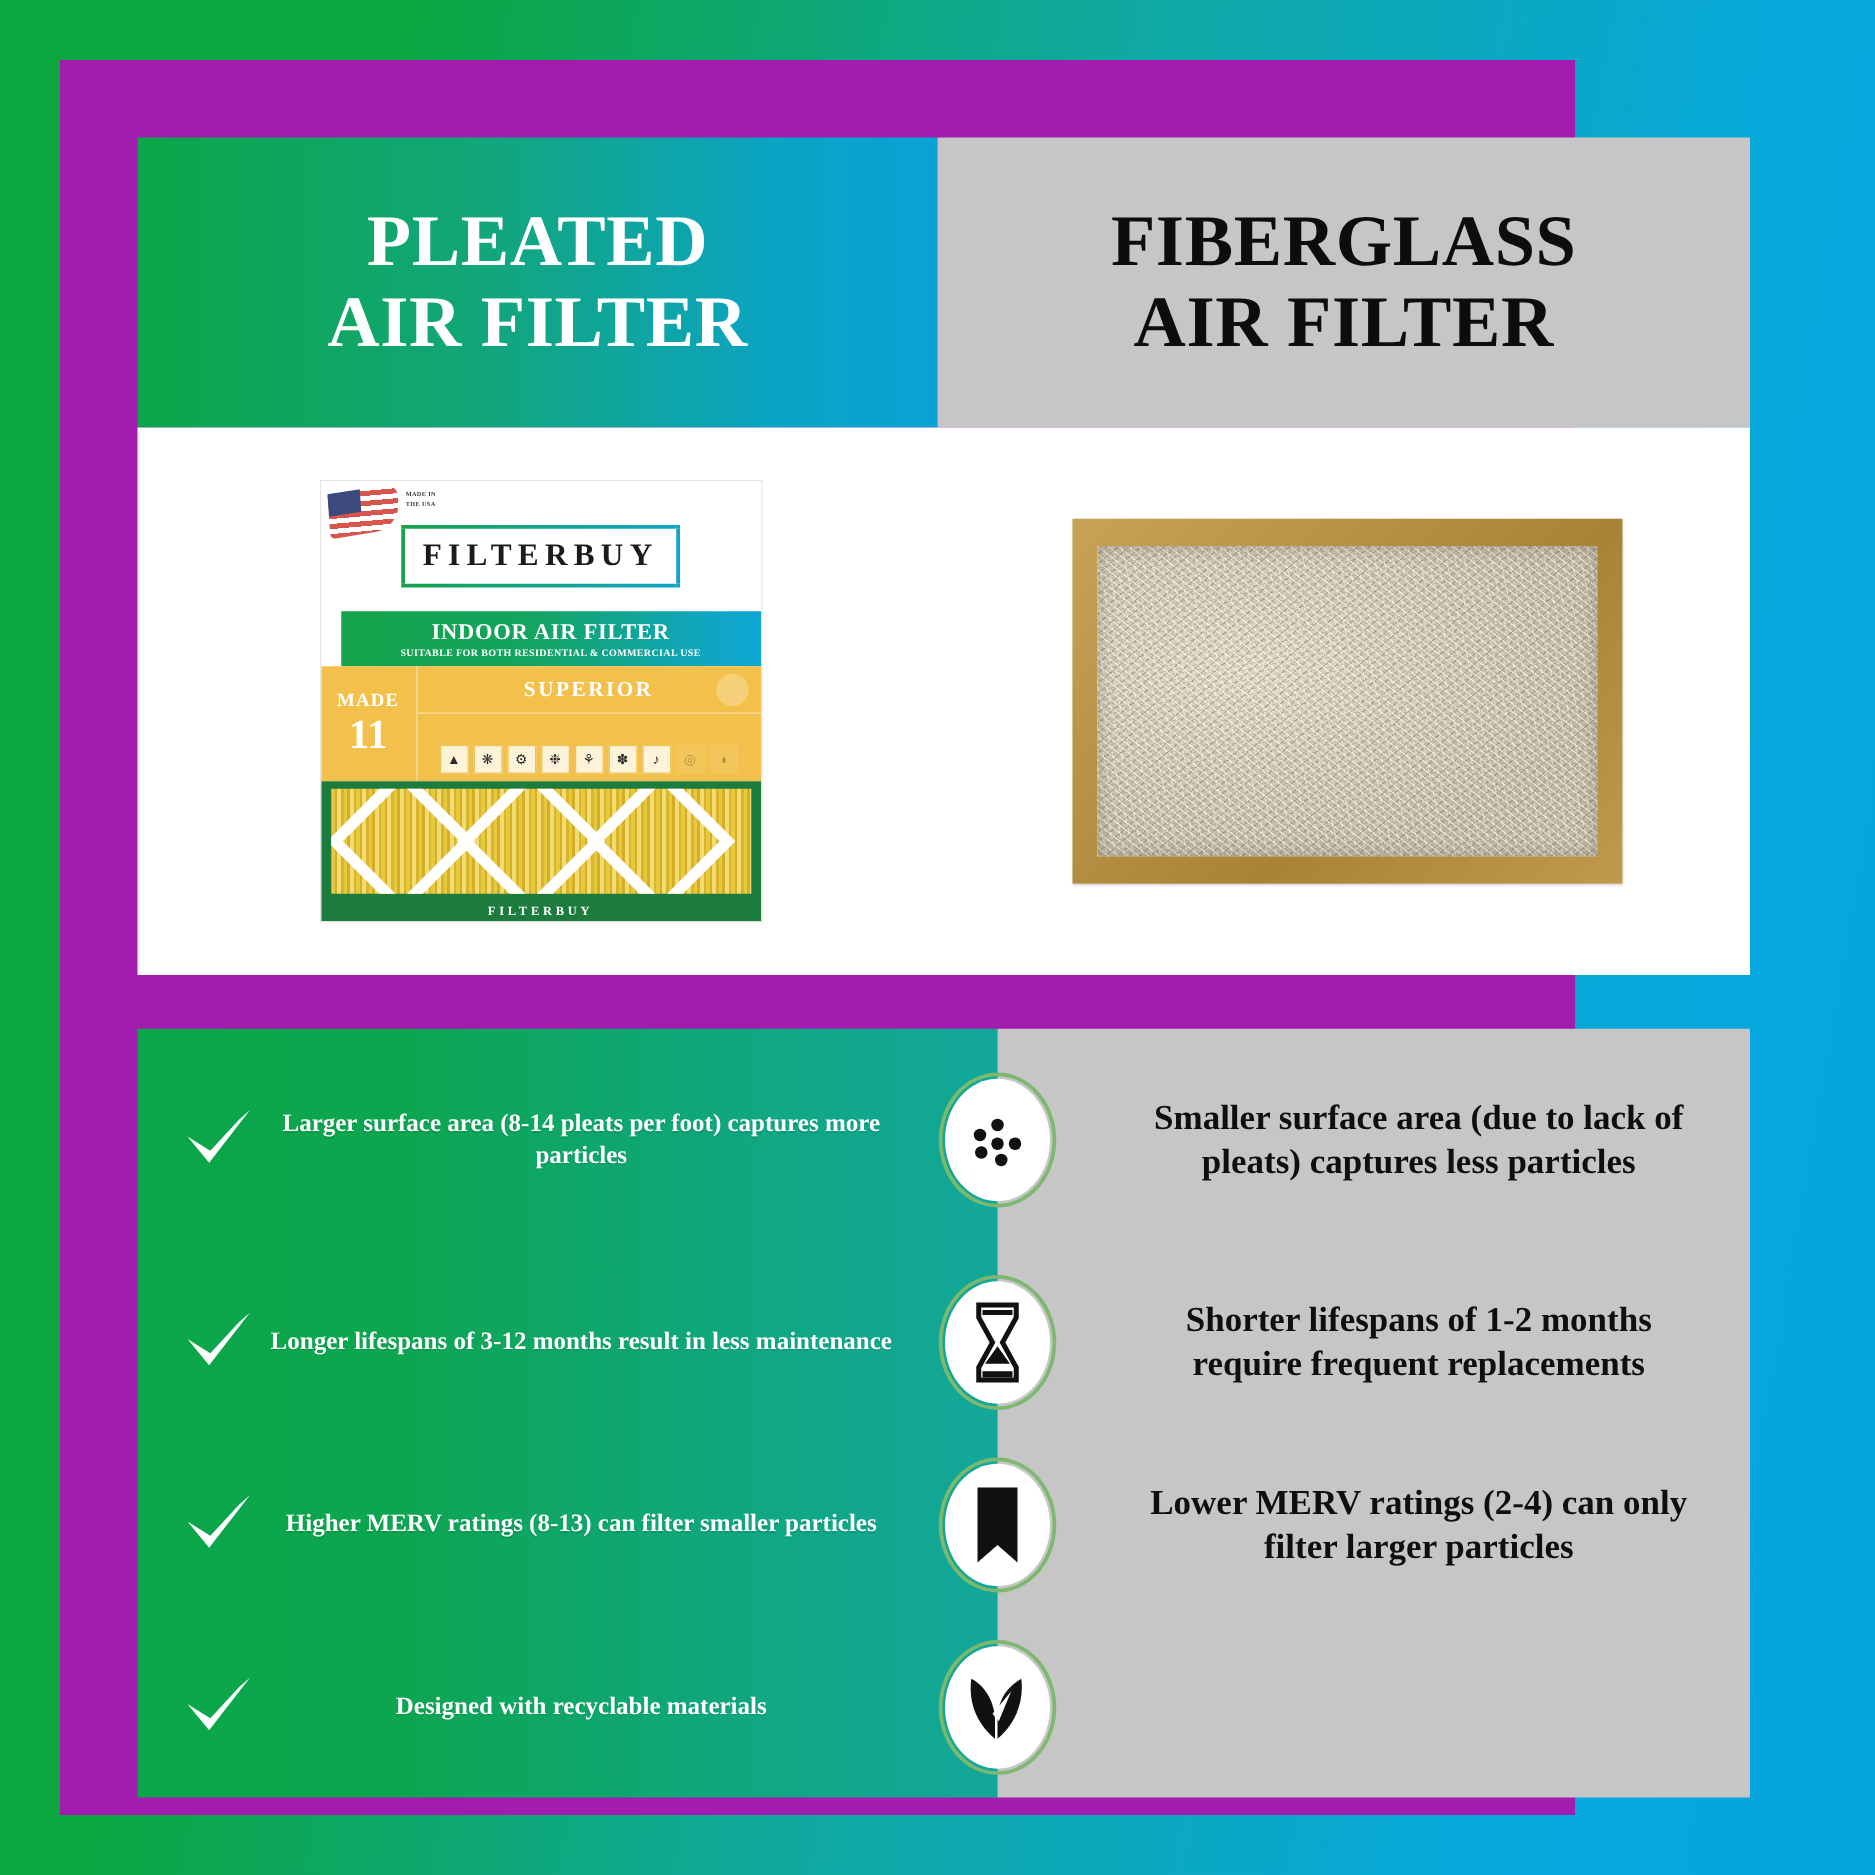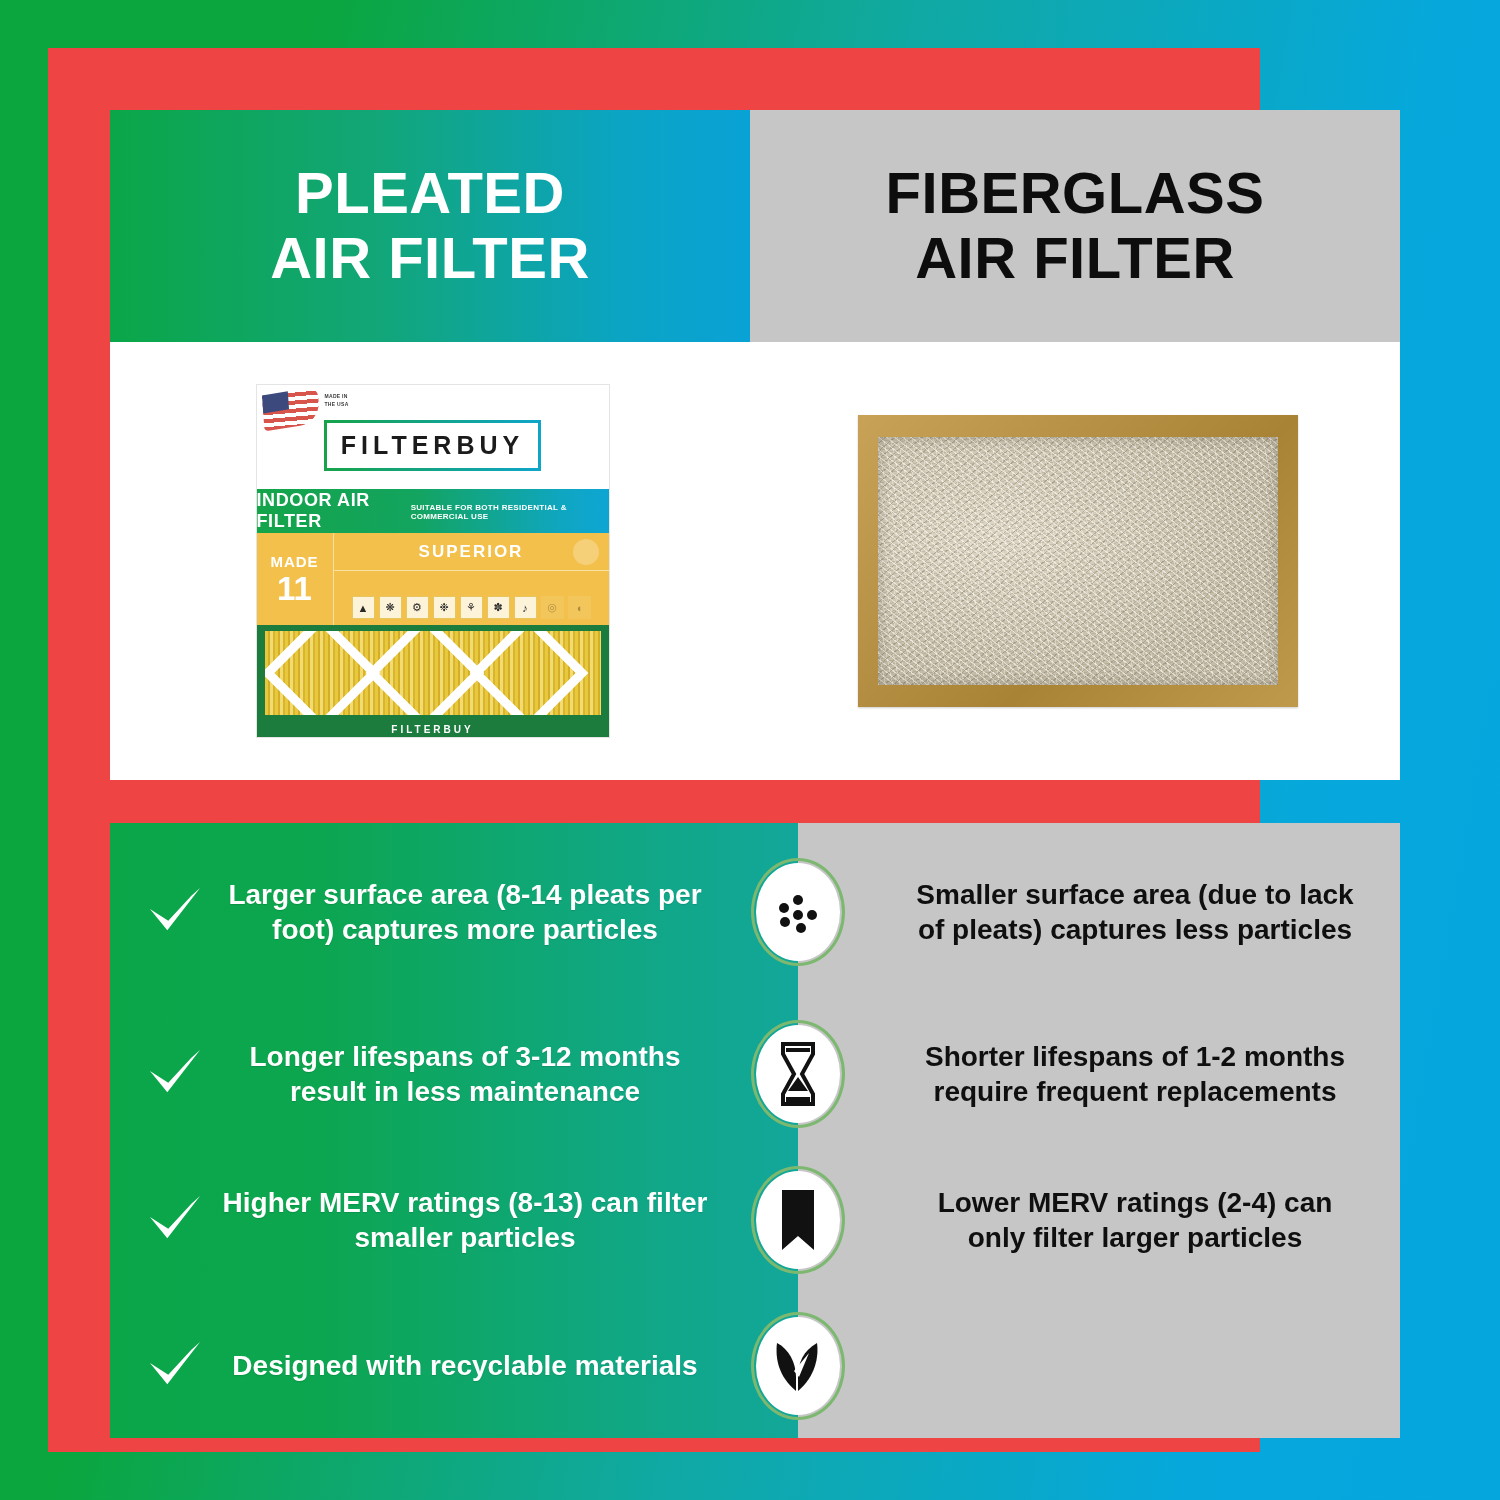--- a/index.html
+++ b/index.html
@@ -9,21 +9,22 @@
     background: linear-gradient(100deg, #0BA63E 0%, #0BA63E 18%, #10A9A3 52%, #06A8DC 82%, #05A5DE 100%);
     position: relative;
     overflow: hidden;
   }
 
   
   .card {
     position: absolute;
     left: 48px; top: 48px;
     width: 1212px; height: 1404px;
-    background: #ef4444;
+    background: #a21caf;
+    font-family: Liberation Serif, serif;
   }
 
   
   .header-band {
     position: absolute;
     left: 62px; top: 62px;
     width: 1290px; height: 232px;
     display: flex;
   }
   .header-left {
@@ -96,23 +97,23 @@
     border-image: linear-gradient(90deg,#16a34a,#0fa5c9) 1;
     padding: 8px 14px;
     margin-top: 16px;
     background: #fff;
   }
   .pl-logo-text {
     font-size: 25px; font-weight: 700; letter-spacing: 5px;
     color: #1b1b1b;
   }
   .pl-band {
-    position: absolute; left: 0; right: 0; top: 104px; height: 44px;
+    position: absolute; left: 16px; right: 0; top: 104px; height: 44px;
     background: linear-gradient(90deg,#14a44a 0%, #13a45f 45%, #0fa6c4 88%, #0ea5d4 100%);
-    display: flex; align-items: center; justify-content: center;
+    display: flex; flex-direction: column; align-items: center; justify-content: center;
     color: #fff;
   }
   .pl-band-main { font-size: 18px; font-weight: 700; letter-spacing: .6px; }
   .pl-band-sub  { font-size: 8px; font-weight: 700; letter-spacing: .3px; margin-top: 2px; }
   .pl-merv-row {
     position: absolute; left: 0; right: 0; top: 148px; height: 92px;
     background: #f2c04b;
     display: flex;
   }
   .pl-merv {
@@ -211,21 +212,21 @@
                 justify-content: center; }
 
   .check {
     width: 82px; flex: 0 0 82px;
     display: flex; align-items: center; justify-content: center;
   }
   .check svg { width: 58px; height: 52px; }
 
   .txt-left {
     flex: 1; color: #ffffff;
-    font-size: 28px; font-weight: 700; line-height: 1.26;
+    font-size: 20px; font-weight: 700; line-height: 1.26;
     text-align: center; padding-right: 84px;
     text-shadow: 0 1px 1px rgba(0,0,0,.12);
   }
   .txt-right {
     color: #0f0f0f;
     font-size: 28px; font-weight: 700; line-height: 1.26;
     text-align: center; max-width: 520px;
   }
 
   .row-icon {

